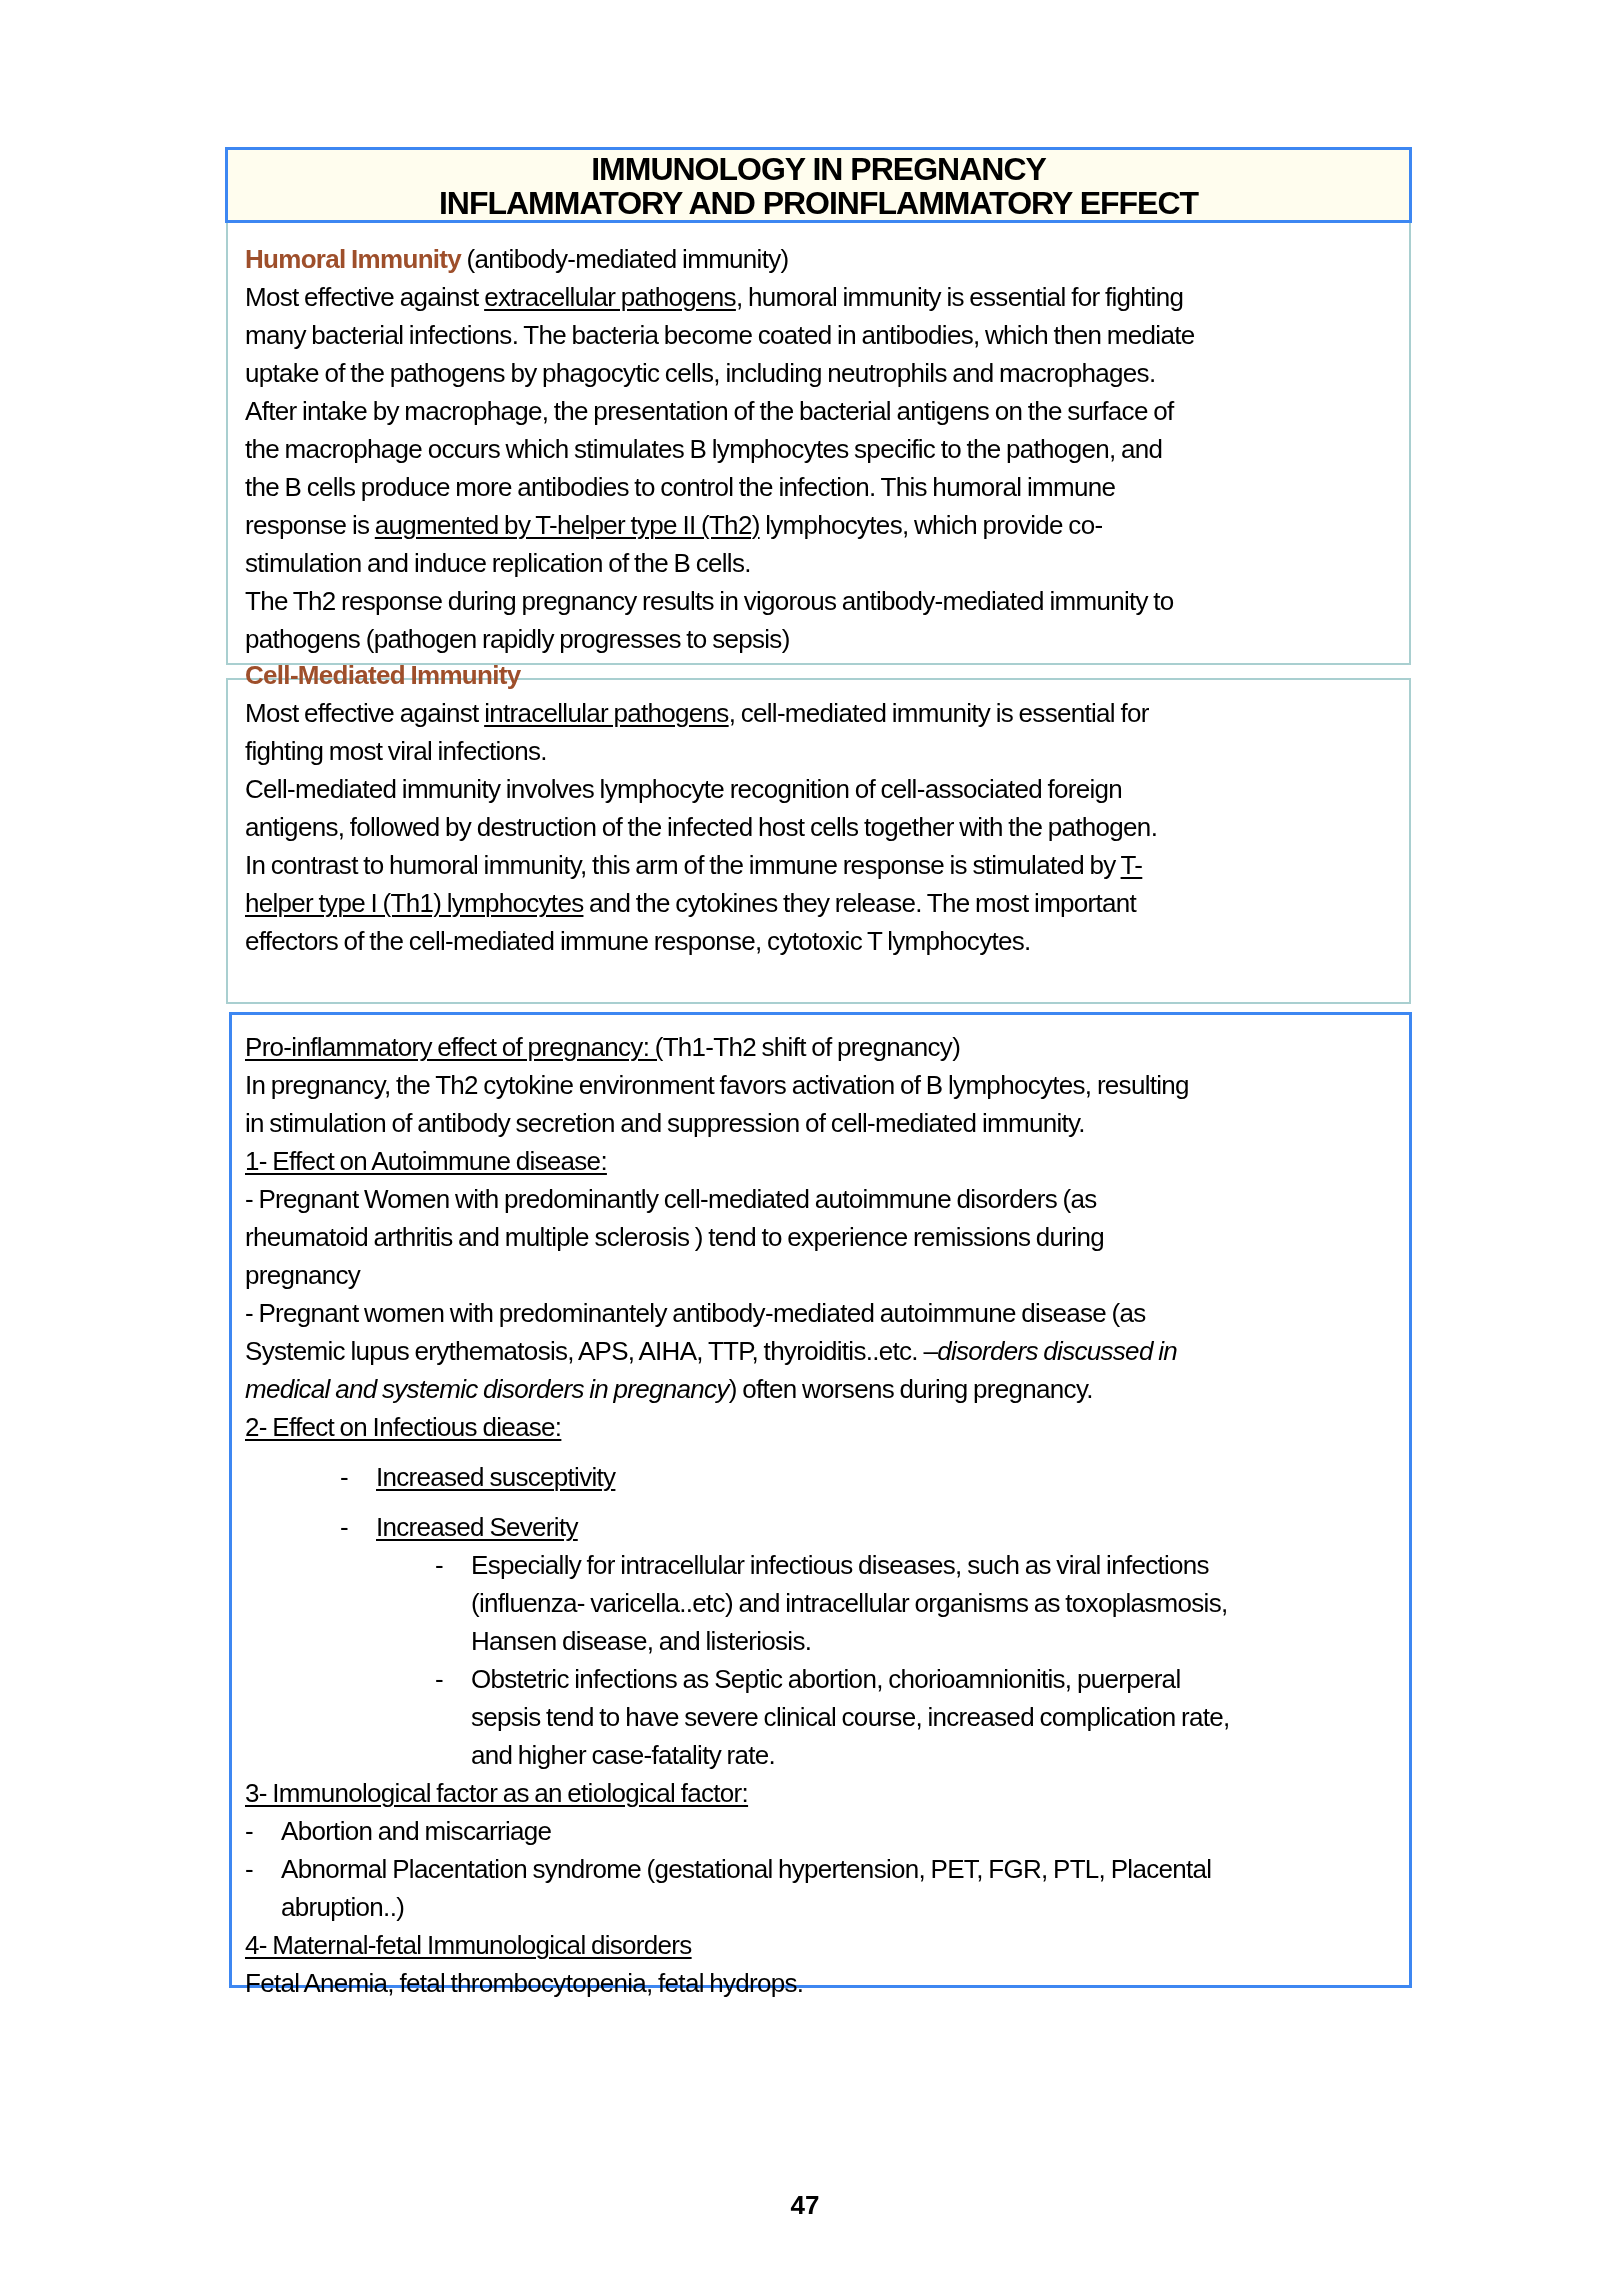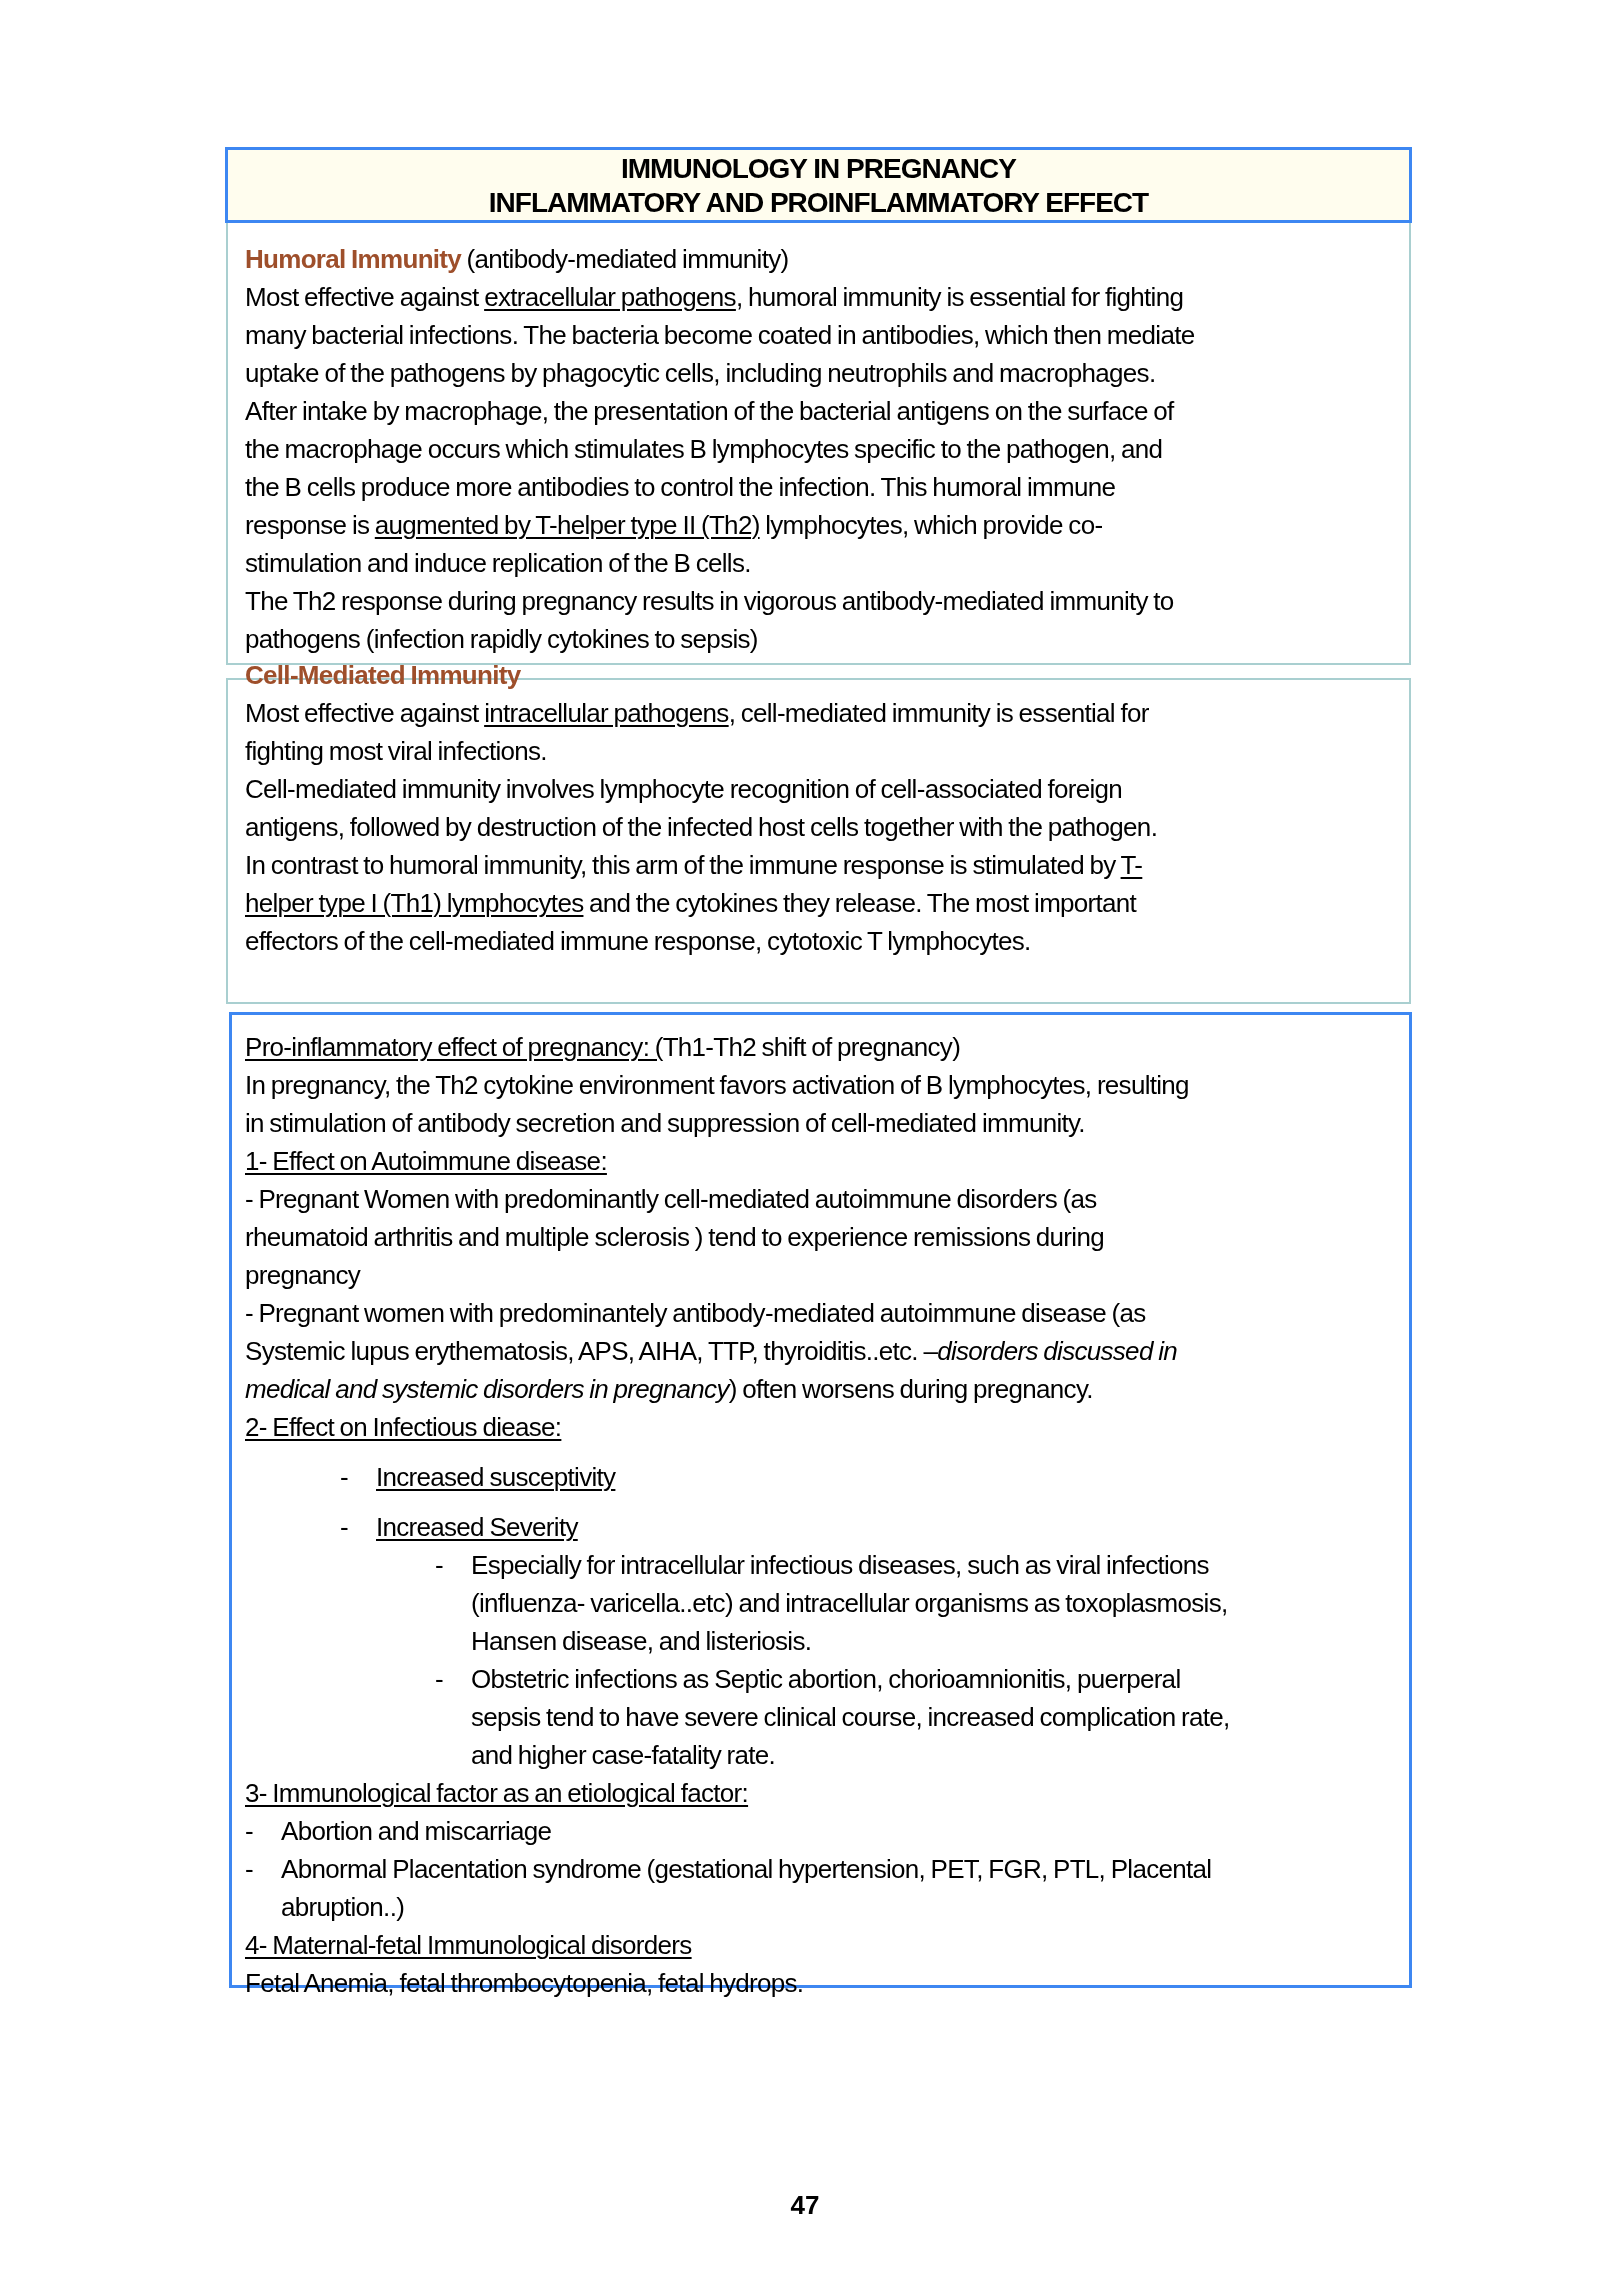--- a/index.html
+++ b/index.html
@@ -1,21 +1,21 @@
 <!DOCTYPE html>
 <html style="font-size:15px"><head>
 <meta charset="utf-8">
 <style>
   html, body { margin:0; padding:0; background:#ffffff; }
   body { width:1610px; height:2285px; position:relative; overflow:hidden;
          font-family:"Liberation Sans", sans-serif; color:#000; }
   .box { position:absolute; box-sizing:border-box; }
   #hdr { left:225px; top:147px; width:1187px; height:76px; background:#fffdee;
          border:3.8px solid #3d87f2; text-align:center; font-weight:bold;
-         font-size:28px; letter-spacing:-1px; line-height:34px; padding-top:1.9px; }
+         font-size:32px; letter-spacing:-1px; line-height:34px; padding-top:1.9px; }
   #humoral { left:226px; top:223px; width:1185px; height:442px; border:2.9px solid #a9cfd0; border-top:none; }
   #cell { left:226px; top:678px; width:1185px; height:326px; border:2.9px solid #a9cfd0; }
   #pro { left:229px; top:1012px; width:1183px; height:976px; border:3.8px solid #3d87f2; }
   .txt { position:absolute; left:245px; width:1162px; font-size:26px; line-height:38px;
          letter-spacing:-0.7px; word-spacing:-1px; white-space:nowrap; }
   .txt div { height:38px; }
   .hd { color:#9e4f2b; font-weight:bold; }
   u { text-decoration-thickness:1.9px; text-underline-offset:2.9px; }
   .b { font-weight:normal;text-align:right; }
   .i { font-style:italic; }
@@ -42,21 +42,21 @@
   <div><span class="hd">Humoral Immunity</span> <span>(antibody-mediated immunity)</span></div>
   <div><span>Most effective against </span><u>extracellular pathogens</u><span>, humoral immunity is essential for fighting</span></div>
   <div>many bacterial infections. The bacteria become coated in antibodies, which then mediate</div>
   <div>uptake of the pathogens by phagocytic cells, including neutrophils and macrophages.</div>
   <div>After intake by macrophage, the presentation of the bacterial antigens on the surface of</div>
   <div>the macrophage occurs which stimulates B lymphocytes specific to the pathogen, and</div>
   <div>the B cells produce more antibodies to control the infection. This humoral immune</div>
   <div><span>response is </span><u>augmented by T-helper type II (Th2)</u><span> lymphocytes, which provide co-</span></div>
   <div>stimulation and induce replication of the B cells.</div>
   <div>The Th2 response during pregnancy results in vigorous antibody-mediated immunity to</div>
-  <div>pathogens (infection rapidly cytokines to sepsis)</div>
+  <div>pathogens (pathogen rapidly progresses to sepsis)</div>
 </div>
 
 <div class="box" id="cell"></div>
 <div class="txt" style="top:656px">
   <div><span class="hd">Cell-Mediated Immunity</span></div>
   <div><span>Most effective against </span><u>intracellular pathogens</u><span>, cell-mediated immunity is essential for</span></div>
   <div>fighting most viral infections.</div>
   <div>Cell-mediated immunity involves lymphocyte recognition of cell-associated foreign</div>
   <div><span>antigens, followed by </span><span class="b">destruction of the infected host cells together with the pathogen</span><span>.</span></div>
   <div><span>In contrast to humoral immunity, this arm of the immune response is stimulated by </span><u>T-</u></div>

